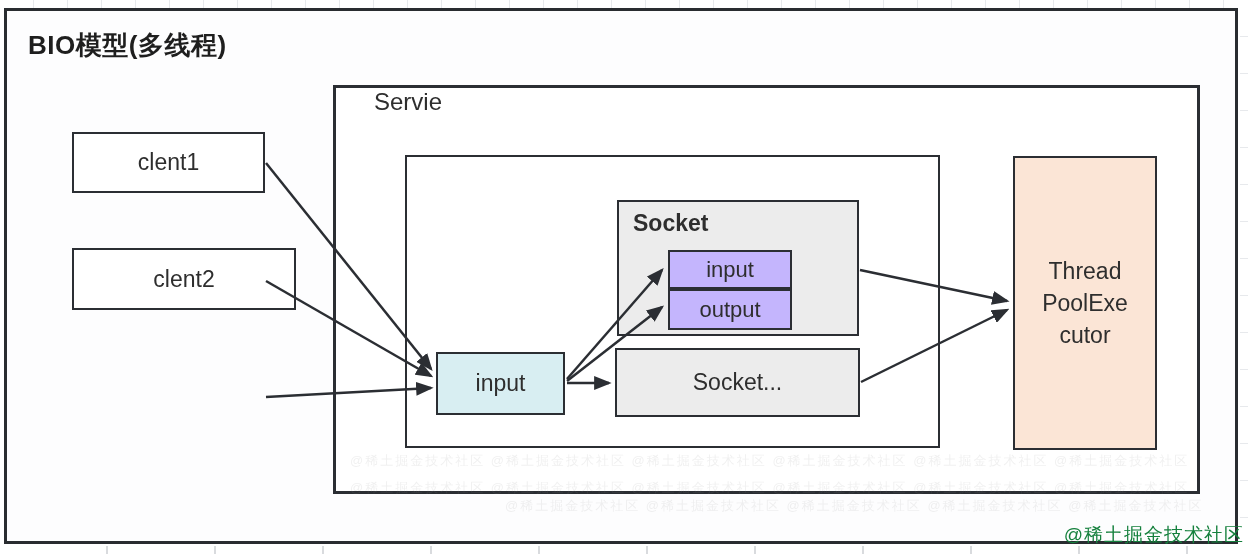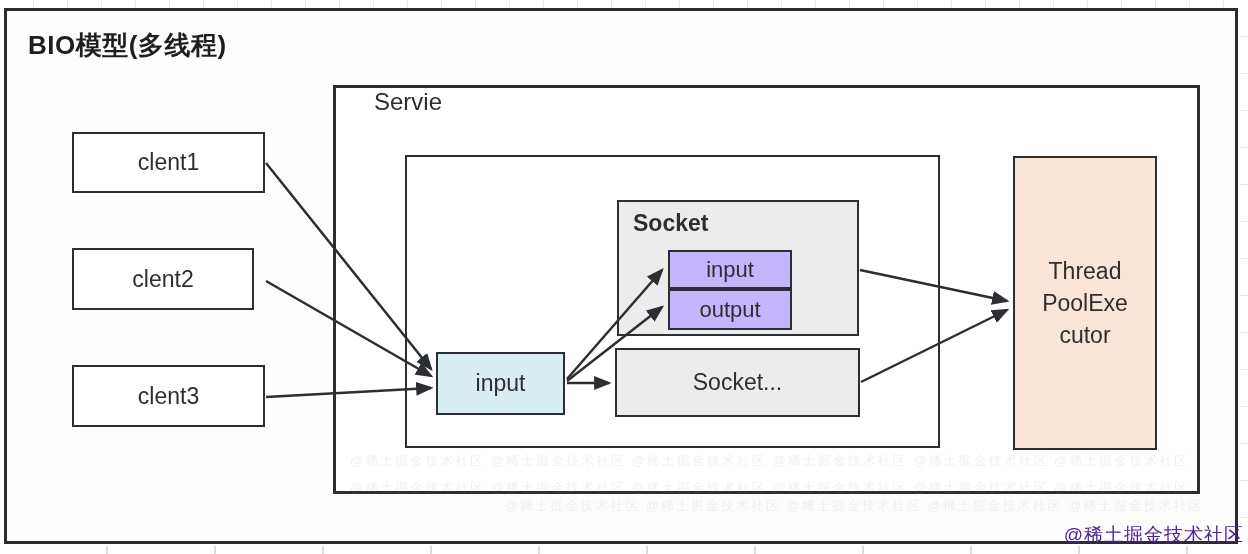--- a/index.html
+++ b/index.html
@@ -19,21 +19,21 @@
     background:#fdfdfe;border:3px solid #292c30;box-sizing:border-box;}
 
   .title{position:absolute;left:28px;top:28px;font-size:26px;font-weight:600;
     color:#1e1e1e;letter-spacing:0.5px;}
 
   .box{position:absolute;box-sizing:border-box;border:2.5px solid #2b2e33;
     display:flex;align-items:center;justify-content:center;
     font-size:23px;color:#2e2e2e;background:#fff;}
 
   .client1{left:72px;top:132px;width:193px;height:61px;}
-  .client2{left:72px;top:248px;width:182px;height:62px;}
+  .client2{left:72px;top:248px;width:224px;height:62px;}
   .client3{left:72px;top:365px;width:193px;height:62px;}
 
   .server{left:333px;top:85px;width:867px;height:409px;border-width:3px;
     justify-content:flex-start;align-items:flex-start;}
   .server-label{position:absolute;left:38px;top:0;font-size:24px;color:#2e2e2e;}
 
   .innerbox{left:405px;top:155px;width:535px;height:293px;border-width:2.5px;background:transparent;}
 
   .socket{left:617px;top:200px;width:242px;height:136px;background:#ececec;}
   .socket-label{position:absolute;left:14px;top:8px;font-size:23px;color:#2e2e2e;font-weight:bold;}
@@ -45,21 +45,21 @@
   .socket-more{left:615px;top:348px;width:245px;height:69px;background:#ececec;font-size:23px;}
 
   .accept{left:436px;top:352px;width:129px;height:63px;background:#d8eef2;font-size:23px;}
 
   .tpe{left:1013px;top:156px;width:144px;height:294px;background:#fbe5d6;
     flex-direction:column;font-size:23px;line-height:32px;}
 
   .arrows{position:absolute;left:0;top:0;width:1248px;height:554px;pointer-events:none;z-index:6;}
   .arrows line{stroke:#2b2e33;stroke-width:2.5;}
 
-  .wm-main{position:absolute;right:4px;top:522px;font-size:19px;color:#4c1d95;
+  .wm-main{position:absolute;right:4px;top:522px;font-size:19px;color:#15803d;
     z-index:8;letter-spacing:1px;text-align:right;}
   .wm-row{position:absolute;font-size:13px;color:#8a8a8a;opacity:0.12;white-space:nowrap;
     overflow:hidden;letter-spacing:2px;z-index:1;}
   .wm-a{left:350px;top:452px;width:845px;}
   .wm-b{left:350px;top:479px;width:845px;}
   .wm-c{left:505px;top:497px;width:730px;}
 </style>
 </head>
 <body>
 
@@ -71,23 +71,20 @@
 
   <div class="frame"></div>
 
   <div class="title">BIO模型(多线程)</div>
 
   <div class="box client1">
     <span>clent1</span>
   </div>
   <div class="box client2">
     <span>clent2</span>
-  </div>
-  <div class="box client3">
-    <span>clent3</span>
   </div>
 
   <div class="box server">
     <span class="server-label">Servie</span>
   </div>
 
   <div class="box innerbox"></div>
 
   <div class="box socket">
     <span class="socket-label">Socket</span>

